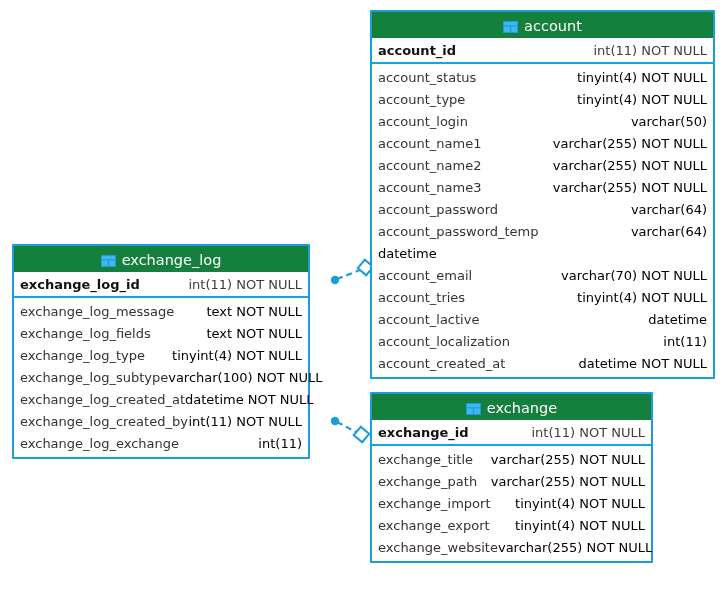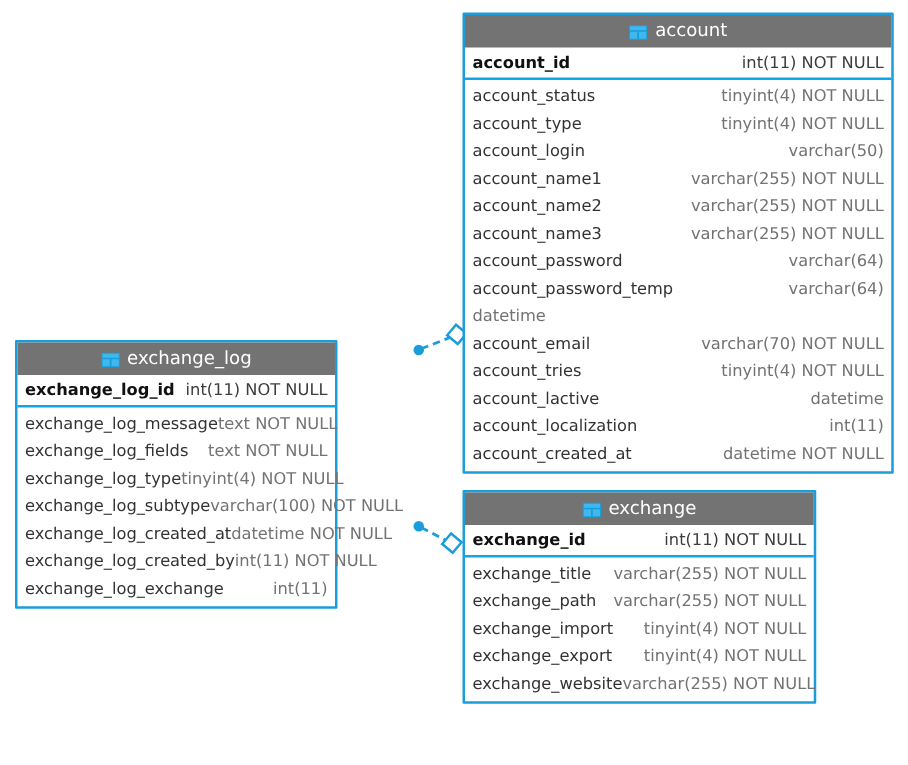--- a/index.html
+++ b/index.html
@@ -21,21 +21,21 @@
     height: 612px;
   }
   .er-table {
     position: absolute;
     box-sizing: border-box;
     border: 2px solid #1b9dd9;
     background: #ffffff;
     border-radius: 1px;
   }
   .tbl-header {
-    background: #737373;
+    background: #15803d;
     color: #ffffff;
     font-size: 14.5px;
     height: 26px;
     line-height: 26px;
     text-align: center;
     white-space: nowrap;
     position: relative;
   }
   .tbl-header .hdr-inner {
     display: inline-flex;
@@ -60,21 +60,21 @@
     justify-content: space-between;
     align-items: center;
     height: 22px;
     padding: 0 6px;
     font-size: 13px;
     color: #333333;
     white-space: nowrap;
     box-sizing: border-box;
   }
   .row .col-name { text-align: left; }
-  .row .col-type { text-align: right; color: #737373; }
+  .row .col-type { text-align: right; color: #000000; }
   .row.pk { font-weight: bold; color: #111111; height: 24px; }
   .row.pk .col-type { font-weight: normal; color: #3c3c3c; }
   .fields { padding: 2px 0 3px 0; }
   .rel-layer {
     position: absolute;
     inset: 0;
     pointer-events: none;
   }
 </style>
 </head>
@@ -167,21 +167,21 @@
         <span class="col-name">account_localization</span>
         <span class="col-type">int(11)</span>
       </div>
       <div class="row">
         <span class="col-name">account_created_at</span>
         <span class="col-type">datetime NOT NULL</span>
       </div>
     </div>
   </div>
 
-  <div class="er-table" style="left:12px; top:244px; width:258px;margin-top:28px;">
+  <div class="er-table" style="left:12px; top:244px; width:298px;">
     <div class="tbl-header">
       <span class="hdr-inner">
         <span class="table-icon">
           <svg width="15" height="12" viewBox="0 0 15 12">
             <rect x="0" y="0" width="15" height="12" fill="#1b9dd9"></rect>
             <rect x="1" y="1" width="13" height="3.2" fill="#3fb7ef"></rect>
             <rect x="1" y="5.4" width="5.8" height="5.6" fill="#3fb7ef"></rect>
             <rect x="8.2" y="5.4" width="5.8" height="5.6" fill="#3fb7ef"></rect>
           </svg>
         </span>

